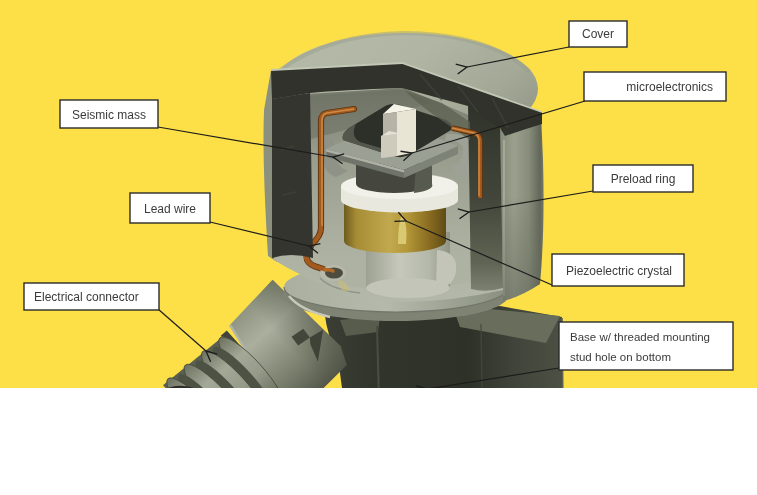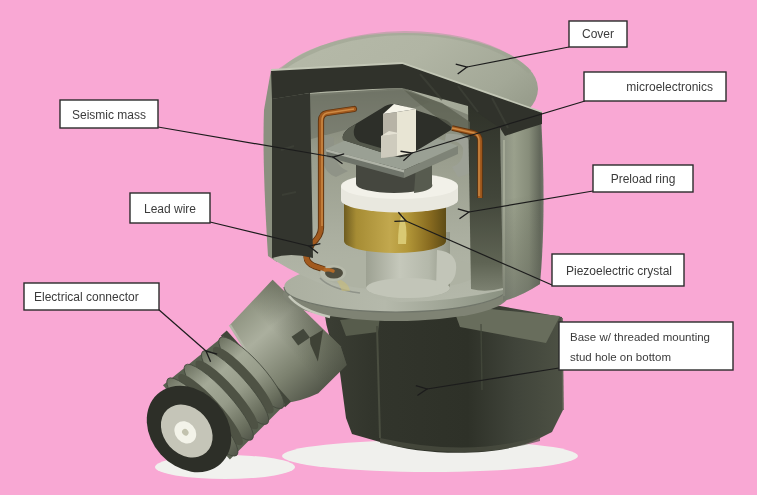--- a/index.html
+++ b/index.html
@@ -1,16 +1,16 @@
 <!DOCTYPE html>
 <html><head>
 <meta charset="utf-8">
 <style>
   html,body{margin:0;padding:0;background:#ffffff;}
-  .wrap{width:757px;height:495px;position:relative;overflow:hidden;background:#f9a8d4;}
+  .wrap{width:757px;height:388px;position:relative;overflow:hidden;background:#fde047;}
   text{font-family:"Liberation Sans",sans-serif;fill:#3b3b3b;}
 </style>
 </head>
 <body>
 <div class="wrap">
 <svg width="757" height="495" viewBox="0 0 757 495">
 <defs>
   <linearGradient id="capg" x1="0" y1="0" x2="1" y2="0.55">
     <stop offset="0" stop-color="#b6baa9"></stop>
     <stop offset="0.5" stop-color="#b1b5a4"></stop>

